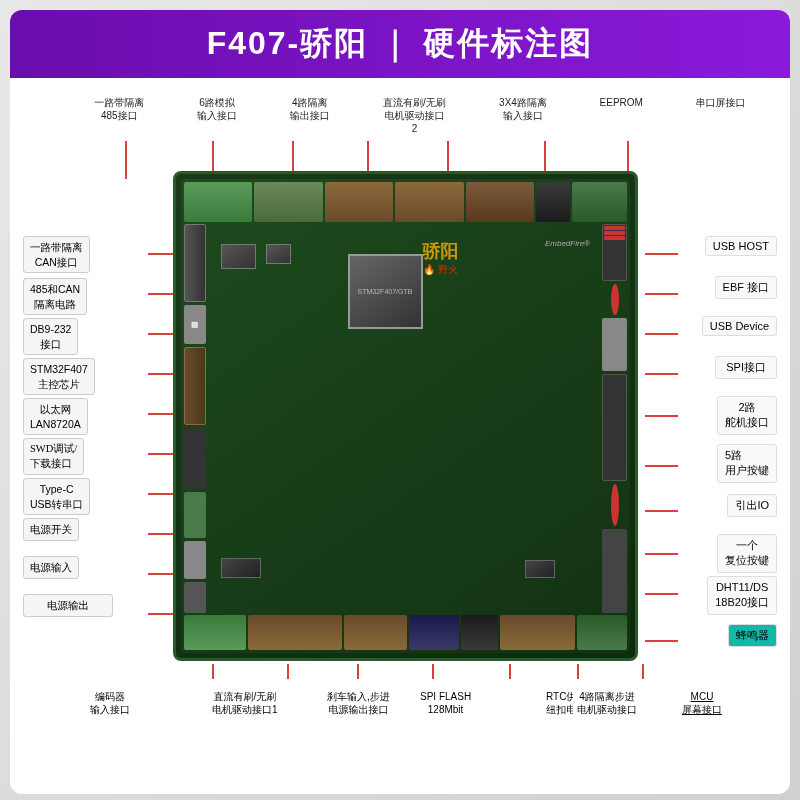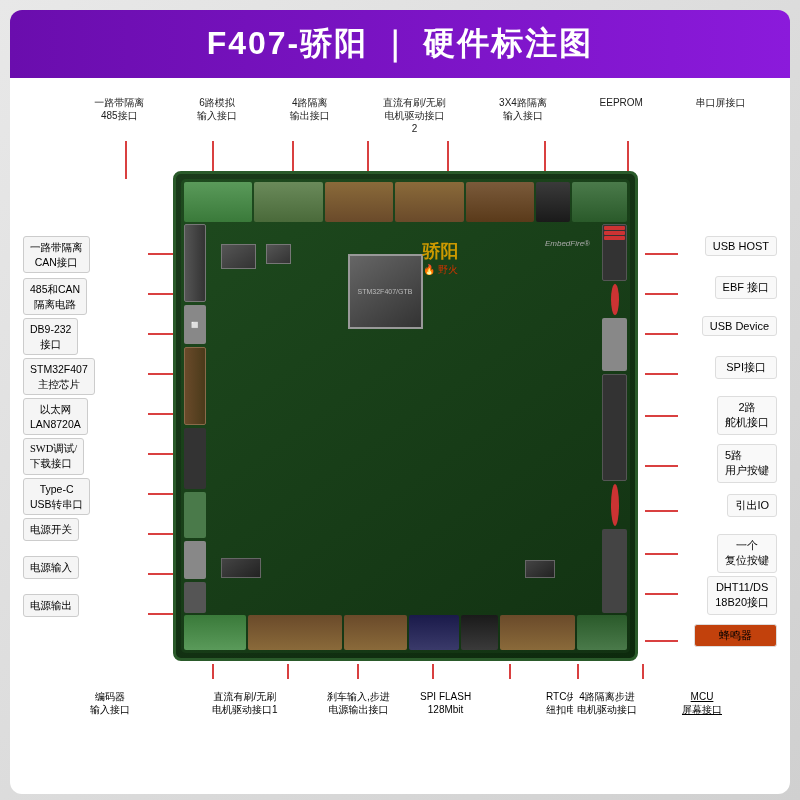--- a/index.html
+++ b/index.html
@@ -247,32 +247,32 @@
 
       <div style="position:absolute; left:5px; top:150px; background:#f5f5f5; border:1px solid #ccc; padding:3px 6px; border-radius:3px; font-size:10.5px; line-height:1.4; text-align:center;">一路带隔离<br>CAN接口</div>
       <div style="position:absolute; left:5px; top:192px; background:#f5f5f5; border:1px solid #ccc; padding:3px 6px; border-radius:3px; font-size:10.5px; line-height:1.4; text-align:center;">485和CAN<br>隔离电路</div>
       <div style="position:absolute; left:5px; top:232px; background:#f5f5f5; border:1px solid #ccc; padding:3px 6px; border-radius:3px; font-size:10.5px; line-height:1.4; text-align:center;">DB9-232<br>接口</div>
       <div style="position:absolute; left:5px; top:272px; background:#f5f5f5; border:1px solid #ccc; padding:3px 6px; border-radius:3px; font-size:10.5px; line-height:1.4; text-align:center;">STM32F407<br>主控芯片</div>
       <div style="position:absolute; left:5px; top:312px; background:#f5f5f5; border:1px solid #ccc; padding:3px 6px; border-radius:3px; font-size:10.5px; line-height:1.4; text-align:center;">以太网<br>LAN8720A</div>
       <div style="position:absolute; left:5px; top:352px; background:#f5f5f5; border:1px solid #ccc; padding:3px 6px; border-radius:3px; font-size:10.5px; line-height:1.4; text-align:left;font-family:Liberation Serif, serif;">SWD调试/<br>下载接口</div>
       <div style="position:absolute; left:5px; top:392px; background:#f5f5f5; border:1px solid #ccc; padding:3px 6px; border-radius:3px; font-size:10.5px; line-height:1.4; text-align:center;">Type-C<br>USB转串口</div>
       <div style="position:absolute; left:5px; top:432px; background:#f5f5f5; border:1px solid #ccc; padding:3px 6px; border-radius:3px; font-size:10.5px; line-height:1.4; text-align:center;">电源开关</div>
       <div style="position:absolute; left:5px; top:470px; background:#f5f5f5; border:1px solid #ccc; padding:3px 6px; border-radius:3px; font-size:10.5px; line-height:1.4; text-align:center;">电源输入</div>
-      <div style="position:absolute; left:5px; top:508px; background:#f5f5f5; border:1px solid #ccc; padding:3px 6px; border-radius:3px; font-size:10.5px; line-height:1.4; text-align:center;">电源输出</div>
+      <div style="position:absolute; left:5px; top:508px; background:#f5f5f5; border:1px solid #ccc; padding:3px 23px; border-radius:3px; font-size:10.5px; line-height:1.4; text-align:center;">电源输出</div>
 
       <div style="position:absolute; right:5px; top:150px; background:#f9f9f9; border:1px solid #ddd; padding:3px 7px; border-radius:3px; font-size:11px; text-align:center; white-space:nowrap;">USB HOST</div>
       <div style="position:absolute; right:5px; top:190px; background:#f9f9f9; border:1px solid #ddd; padding:3px 7px; border-radius:3px; font-size:11px; text-align:center; white-space:nowrap;">EBF 接口</div>
       <div style="position:absolute; right:5px; top:230px; background:#f9f9f9; border:1px solid #ddd; padding:3px 7px; border-radius:3px; font-size:11px; text-align:center; white-space:nowrap;">USB Device</div>
       <div style="position:absolute; right:5px; top:270px; background:#f9f9f9; border:1px solid #ddd; padding:3px 10px; border-radius:3px; font-size:11px; text-align:center; white-space:nowrap;">SPI接口</div>
       <div style="position:absolute; right:5px; top:310px; background:#f9f9f9; border:1px solid #ddd; padding:3px 7px; border-radius:3px; font-size:11px; text-align:center; line-height:1.4;">2路<br>舵机接口</div>
       <div style="position:absolute; right:5px; top:358px; background:#f9f9f9; border:1px solid #ddd; padding:3px 7px; border-radius:3px; font-size:11px; text-align:left; line-height:1.4;margin-left:28px;">5路<br>用户按键</div>
       <div style="position:absolute; right:5px; top:408px; background:#f9f9f9; border:1px solid #ddd; padding:3px 7px; border-radius:3px; font-size:11px; text-align:center; white-space:nowrap;">引出IO</div>
       <div style="position:absolute; right:5px; top:448px; background:#f9f9f9; border:1px solid #ddd; padding:3px 7px; border-radius:3px; font-size:11px; text-align:center; line-height:1.4;">一个<br>复位按键</div>
       <div style="position:absolute; right:5px; top:490px; background:#f9f9f9; border:1px solid #ddd; padding:3px 7px; border-radius:3px; font-size:11px; text-align:center; line-height:1.4;">DHT11/DS<br>18B20接口</div>
-      <div style="position:absolute; right:5px; top:538px; background:#c2410c; border:1px solid #ddd; padding:3px 24px; border-radius:3px; font-size:11px; text-align:center; white-space:nowrap;">蜂鸣器</div>
+      <div style="position:absolute; right:5px; top:538px; background:#14b8a6; border:1px solid #ddd; padding:3px 7px; border-radius:3px; font-size:11px; text-align:center; white-space:nowrap;">蜂鸣器</div>
 
       <div style="position:absolute; bottom:68px; left:68px; background:white; padding:2px 4px; border-radius:3px; font-size:10px; text-align:center; line-height:1.3;">编码器<br>输入接口</div>
       <div style="position:absolute; bottom:68px; left:190px; background:white; padding:2px 4px; border-radius:3px; font-size:10px; text-align:center; line-height:1.3;">直流有刷/无刷<br>电机驱动接口1</div>
       <div style="position:absolute; bottom:68px; left:305px; background:white; padding:2px 4px; border-radius:3px; font-size:10px; text-align:center; line-height:1.3;">刹车输入,步进<br>电源输出接口</div>
       <div style="position:absolute; bottom:68px; left:398px; background:white; padding:2px 4px; border-radius:3px; font-size:10px; text-align:center; line-height:1.3;">SPI FLASH<br>128Mbit</div>
       <div style="position:absolute; bottom:68px; left:480px; background:white; padding:2px 4px; border-radius:3px; font-size:10px; text-align:center; line-height:1.3;margin-left:44px;">RTC供电<br>纽扣电池</div>
       <div style="position:absolute; bottom:68px; left:555px; background:white; padding:2px 4px; border-radius:3px; font-size:10px; text-align:center; line-height:1.3;">4路隔离步进<br>电机驱动接口</div>
       <div style="position:absolute; bottom:68px; left:660px; background:white; padding:2px 4px; border-radius:3px; font-size:10px; text-align:center; line-height:1.3;text-decoration:underline;">MCU<br>屏幕接口</div>
 
     </div>

